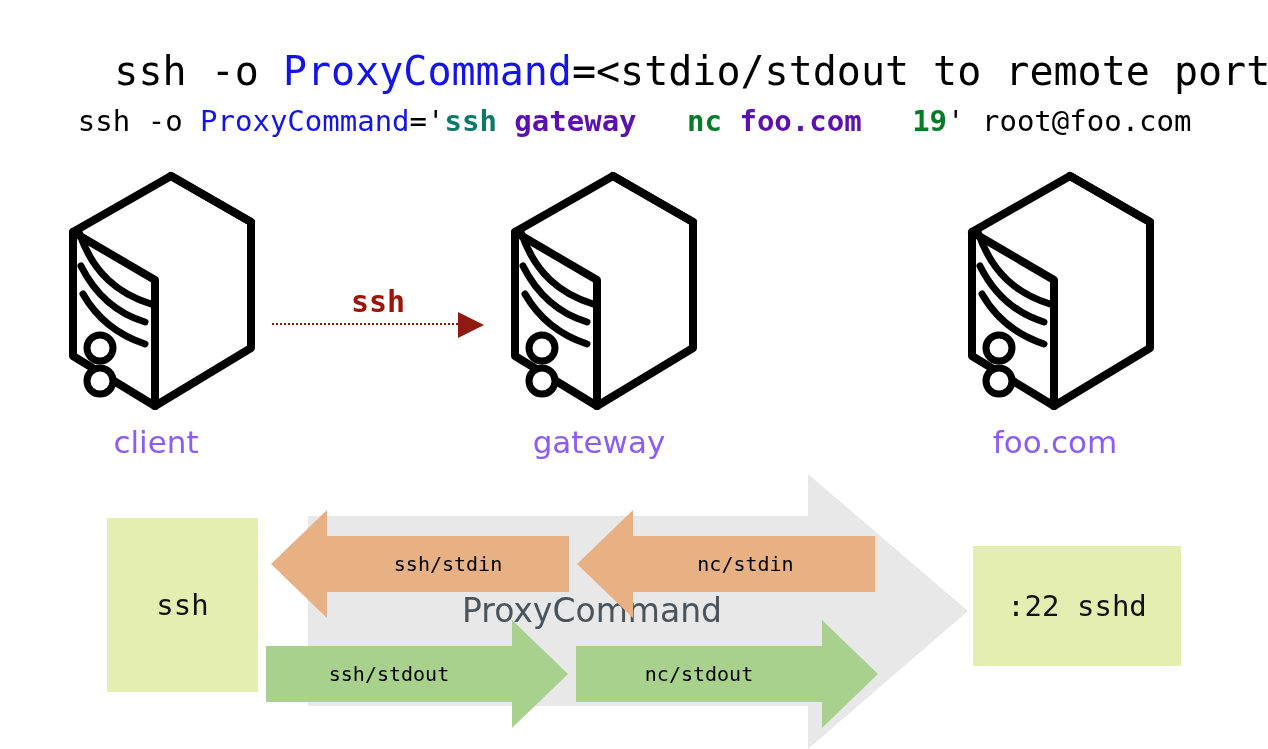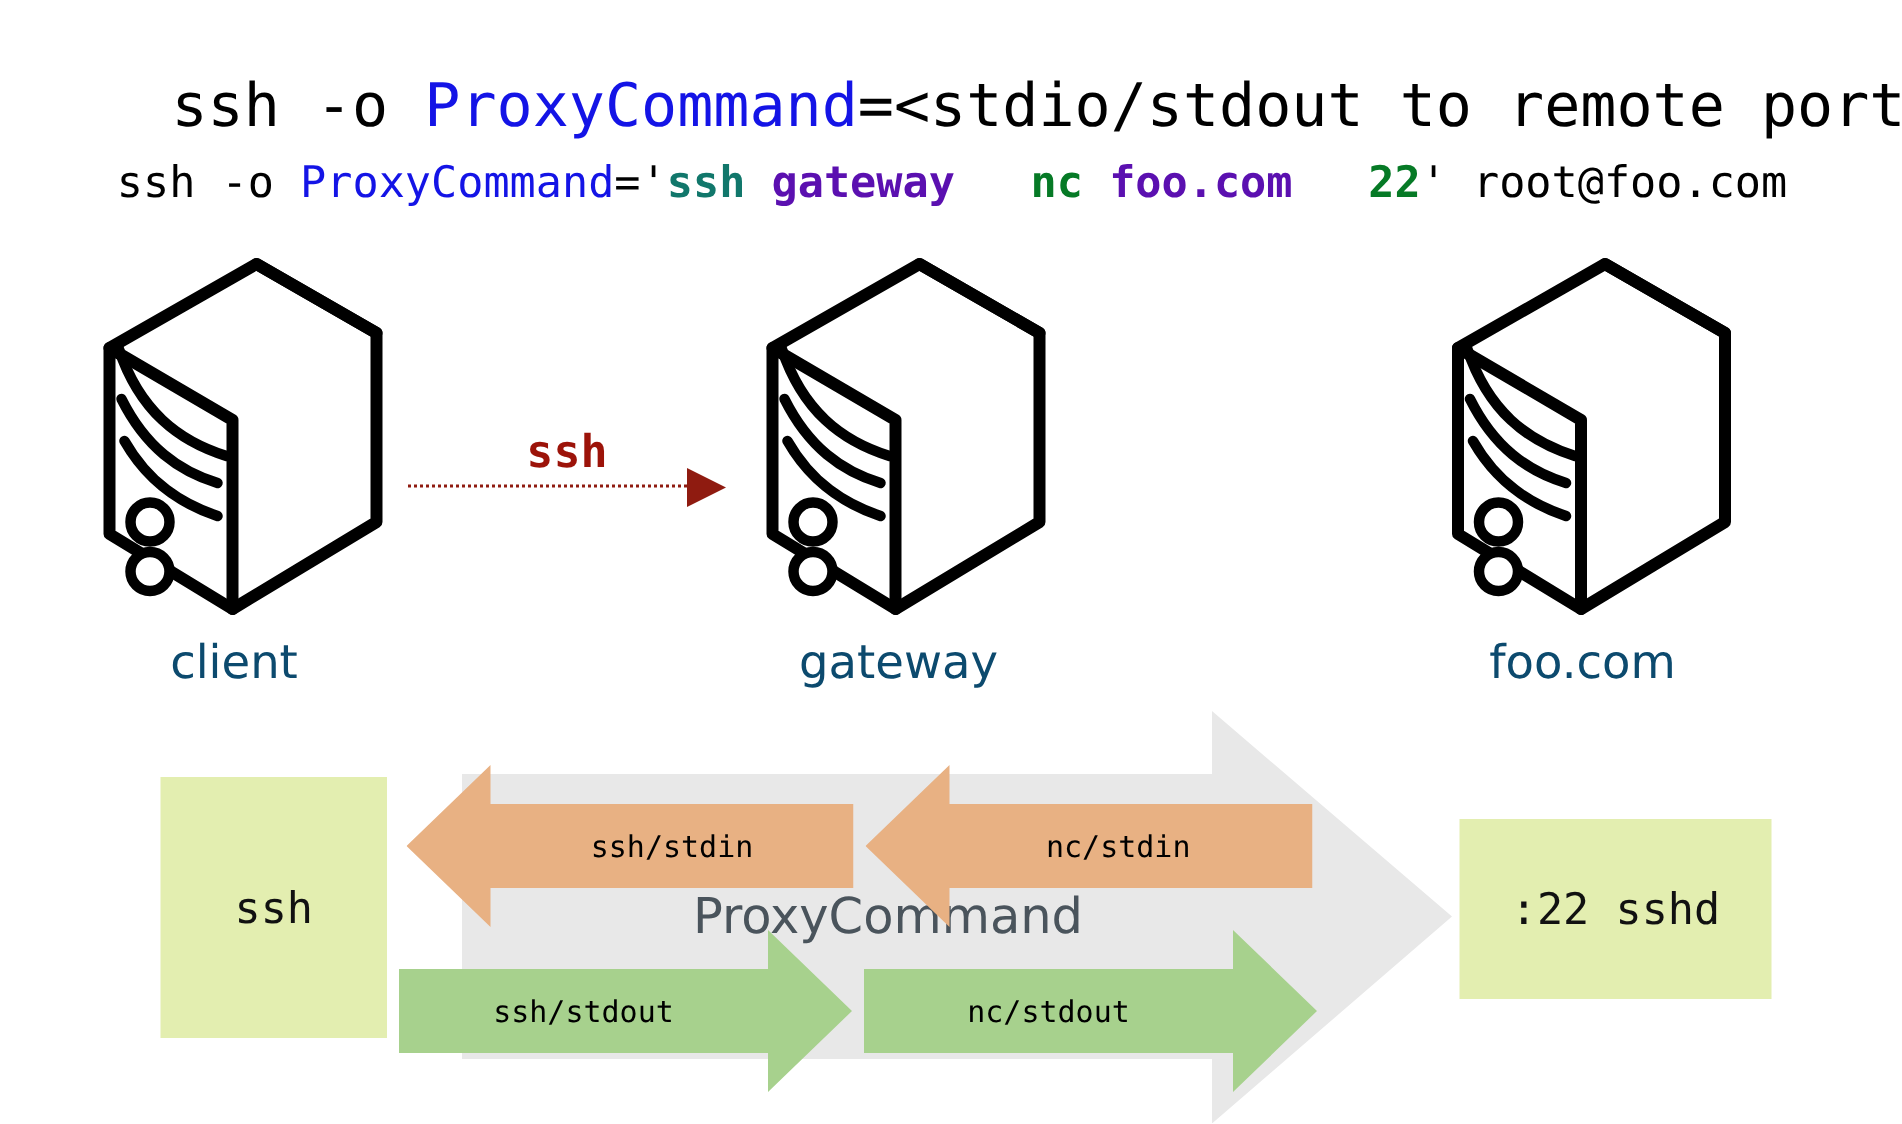--- a/index.html
+++ b/index.html
@@ -15,21 +15,21 @@
   #cmd-sub{left:8px;top:70px;font-size:29px;letter-spacing:0px;}
   .tok-blue{color:#1414e6;}
   .tok-teal{color:#11776b;font-weight:bold;}
   .tok-purple{color:#5b10b0;font-weight:bold;}
   .tok-green{color:#067a26;font-weight:bold;margin-left:33px;}
 
   
   .server{position:absolute;width:200px;height:245px;}
   .server svg{display:block;width:200px;height:245px;}
   .srv-label{position:absolute;width:260px;text-align:center;font-family:"DejaVu Sans",sans-serif;
-             font-size:31px;color:#0c4a6e;}
+             font-size:31px;color:#8b5cf6;}
 
   
   .flowarrow{position:absolute;height:40px;}
   .flowarrow .dots{position:absolute;left:0;top:25px;height:0;border-top:2px dotted #8f1b10;}
   .flowarrow .head{position:absolute;top:14px;width:0;height:0;
        border-top:13px solid transparent;border-bottom:13px solid transparent;
        border-left:26px solid #8f1b10;}
   .flowarrow .fa-label{position:absolute;top:-14px;width:100%;text-align:center;
        font-family:"DejaVu Sans Mono",monospace;font-weight:bold;font-size:30px;color:#9c1309;}
 
@@ -49,21 +49,21 @@
 </head>
 <body>
 
 <div class="stage">
 
   <div class="cmdline" id="cmd-title">
     <span>ssh -o </span><span class="tok-blue">ProxyCommand</span><span>=&lt;stdio/stdout to remote port&gt; ...</span>
   </div>
 
   <div class="cmdline" id="cmd-sub">
-    <span>ssh -o </span><span class="tok-blue">ProxyCommand</span><span>='</span><span class="tok-teal">ssh</span><span> </span><span class="tok-purple">gateway</span><span> </span><span class="tok-green">nc</span><span> </span><span class="tok-purple">foo.com</span><span> </span><span class="tok-green">22</span><span>' root@foo.com</span>
+    <span>ssh -o </span><span class="tok-blue">ProxyCommand</span><span>='</span><span class="tok-teal">ssh</span><span> </span><span class="tok-purple">gateway</span><span> </span><span class="tok-green">nc</span><span> </span><span class="tok-purple">foo.com</span><span> </span><span class="tok-green">19</span><span>' root@foo.com</span>
   </div>
 
   <div class="server" style="left:63px;top:170px;">
     <svg viewBox="0 0 200 245" xmlns="http://www.w3.org/2000/svg">
       <g fill="#ffffff" stroke="#000000" stroke-width="8" stroke-linejoin="round" stroke-linecap="round">
         <path d="M10 62 L108 6 L188 52 L188 178 L92 236 L10 186 Z"></path>
         <path d="M10 62 L92 110 L92 236" fill="none"></path>
         <path d="M108 6 L188 52" fill="none"></path>
       </g>
       <g fill="none" stroke="#000000" stroke-width="7" stroke-linecap="round">

